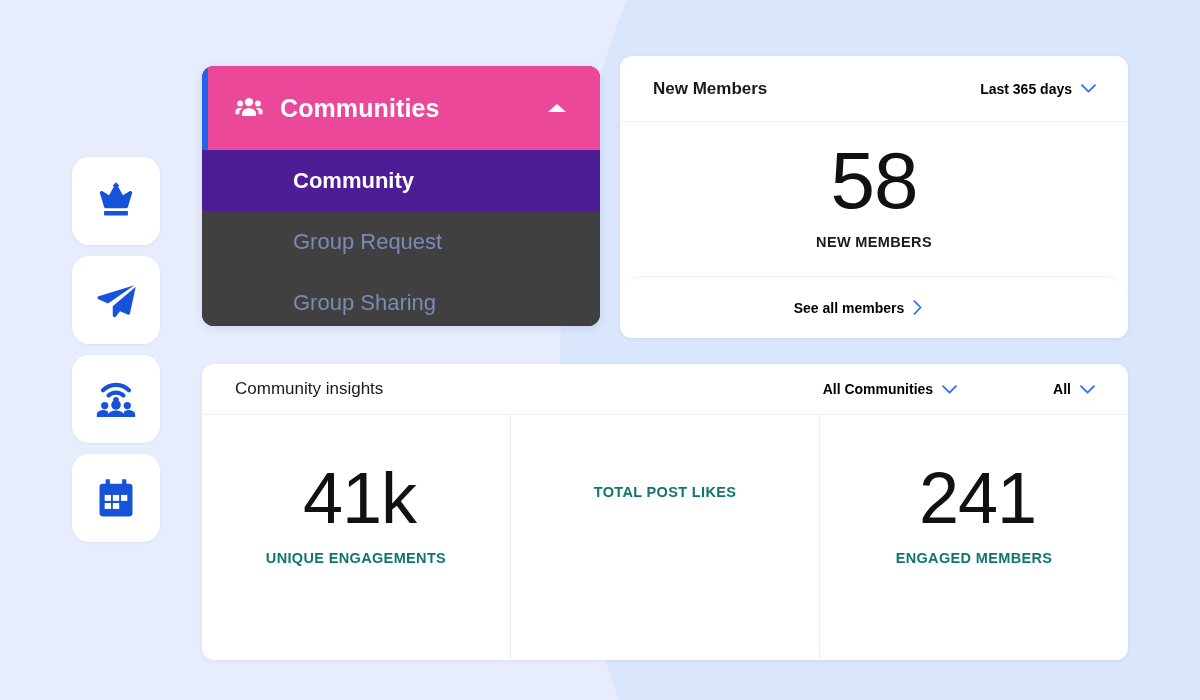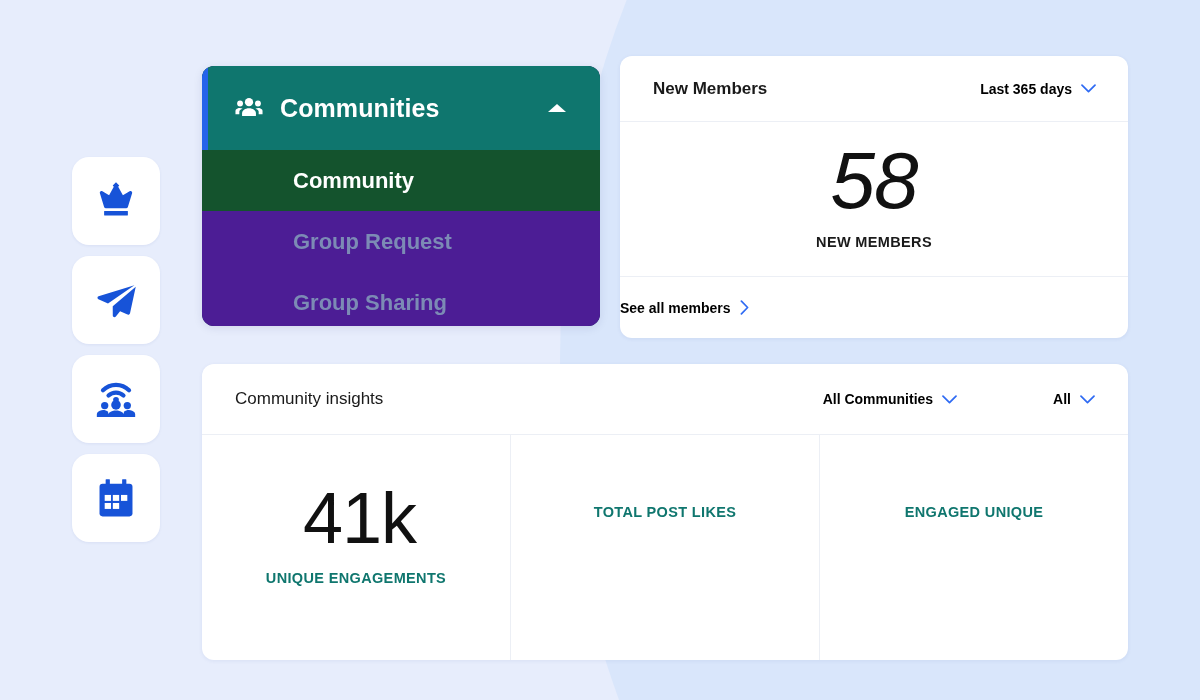--- a/index.html
+++ b/index.html
@@ -60,21 +60,21 @@
     height: 260px;
     border-radius: 12px;
     overflow: hidden;
     background: #0f1c52;
     z-index: 5;
     box-shadow: 0 2px 10px rgba(16,32,90,.10);
   }
   .nav-header {
     position: relative;
     height: 84px;
-    background: #0f766e;
+    background: #ec4899;
     display: flex;
     align-items: center;
     padding: 0 26px 0 30px;
     justify-content: space-between;
   }
   .nav-header::before {
     content: "";
     position: absolute;
     left: 0; top: 0; bottom: 0;
     width: 6px;
@@ -102,26 +102,26 @@
     border-right: 9px solid transparent;
     border-bottom: 8px solid #ffffff;
     margin-right: 8px;
   }
   .nav-item {
     height: 61px;
     display: flex;
     align-items: center;
     padding-left: 91px;
     font-size: 22px;
-    font-weight: 700;
+    font-weight: 400;
     color: #7c8bb5;
+    background: #404040;
+  }
+  .nav-item.active {
     background: #4c1d95;
-  }
-  .nav-item.active {
-    background: #14532d;
     color: #ffffff;
     font-weight: 700;
   }
 
   
   .card {
     position: absolute;
     background: #ffffff;
     border-radius: 12px;
     box-shadow: 0 1px 4px rgba(30,60,140,.07);
@@ -167,50 +167,50 @@
     align-items: center;
     justify-content: center;
     padding-bottom: 6px;
   }
   .big-number {
     font-size: 80px;
     line-height: .95;
     font-weight: 400;
     color: #111111;
     letter-spacing: -1px;
-    font-style: italic;
   }
   .stat-caption {
     margin-top: 15px;
     font-size: 14.5px;
     font-weight: 700;
     letter-spacing: .35px;
     color: #1a1a1a;
   }
   .card-foot {
     height: 62px;
     flex: 0 0 auto;
     display: flex;
     align-items: center;
-    justify-content: flex-start;
+    justify-content: center;
     padding-right: 32px;
     border-top: 1px solid #eceff5;
+    border-radius: 22px;
   }
 
   
   .insights-card {
     left: 202px;
     top: 364px;
     width: 926px;
     height: 296px;
     display: flex;
     flex-direction: column;
   }
   .insights-head {
-    height: 71px;
+    height: 51px;
     flex: 0 0 auto;
     display: flex;
     align-items: center;
     padding: 0 33px;
     border-bottom: 1px solid #eceff5;
   }
   .insights-title {
     font-size: 17px;
     font-weight: 400;
     color: #1a1a1a;
@@ -400,19 +400,20 @@
         <div class="insight-value">41k</div>
         <div class="insight-label">UNIQUE ENGAGEMENTS</div>
       </div>
 
       <div class="insight-cell">
         <div class="insight-label">TOTAL POST LIKES</div>
       </div>
 
 
       <div class="insight-cell">
-        <div class="insight-label">ENGAGED UNIQUE</div>
+        <div class="insight-value">241</div>
+        <div class="insight-label">ENGAGED MEMBERS</div>
       </div>
 
     </div>
   </div>
 
 </div>
 
 </body></html>

